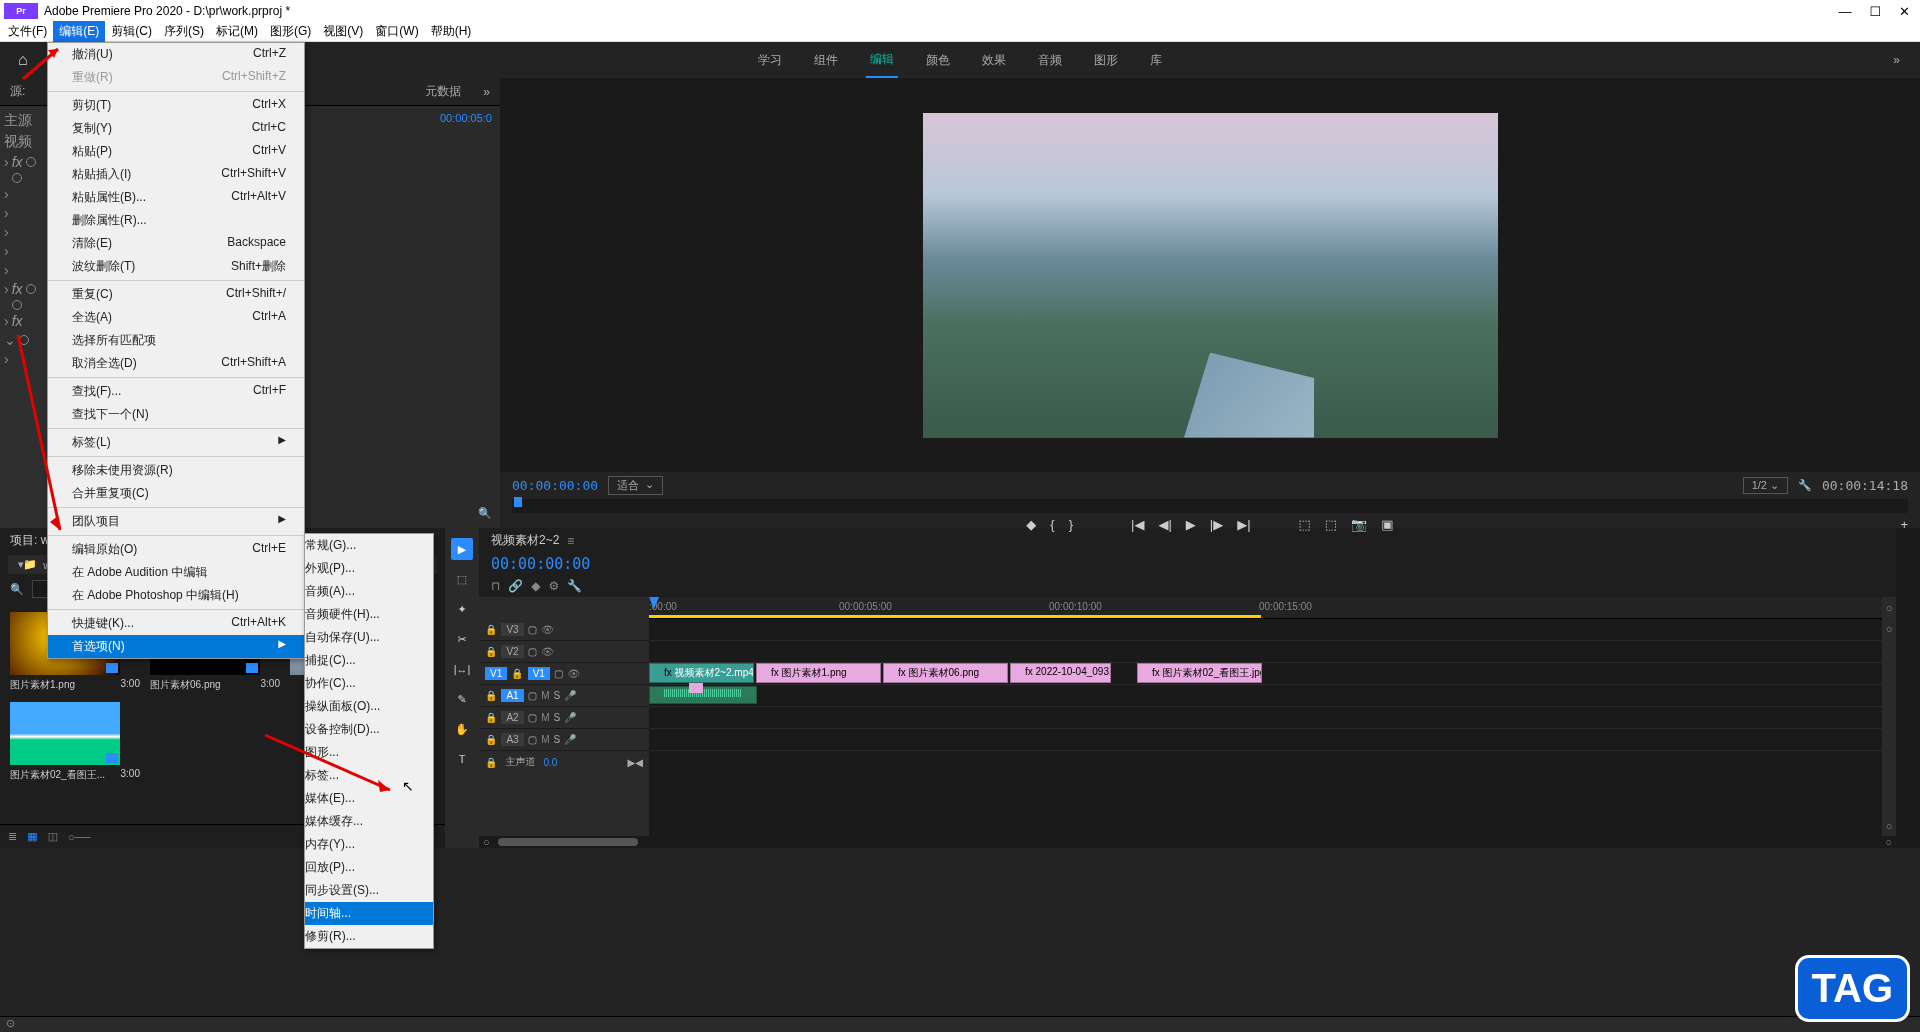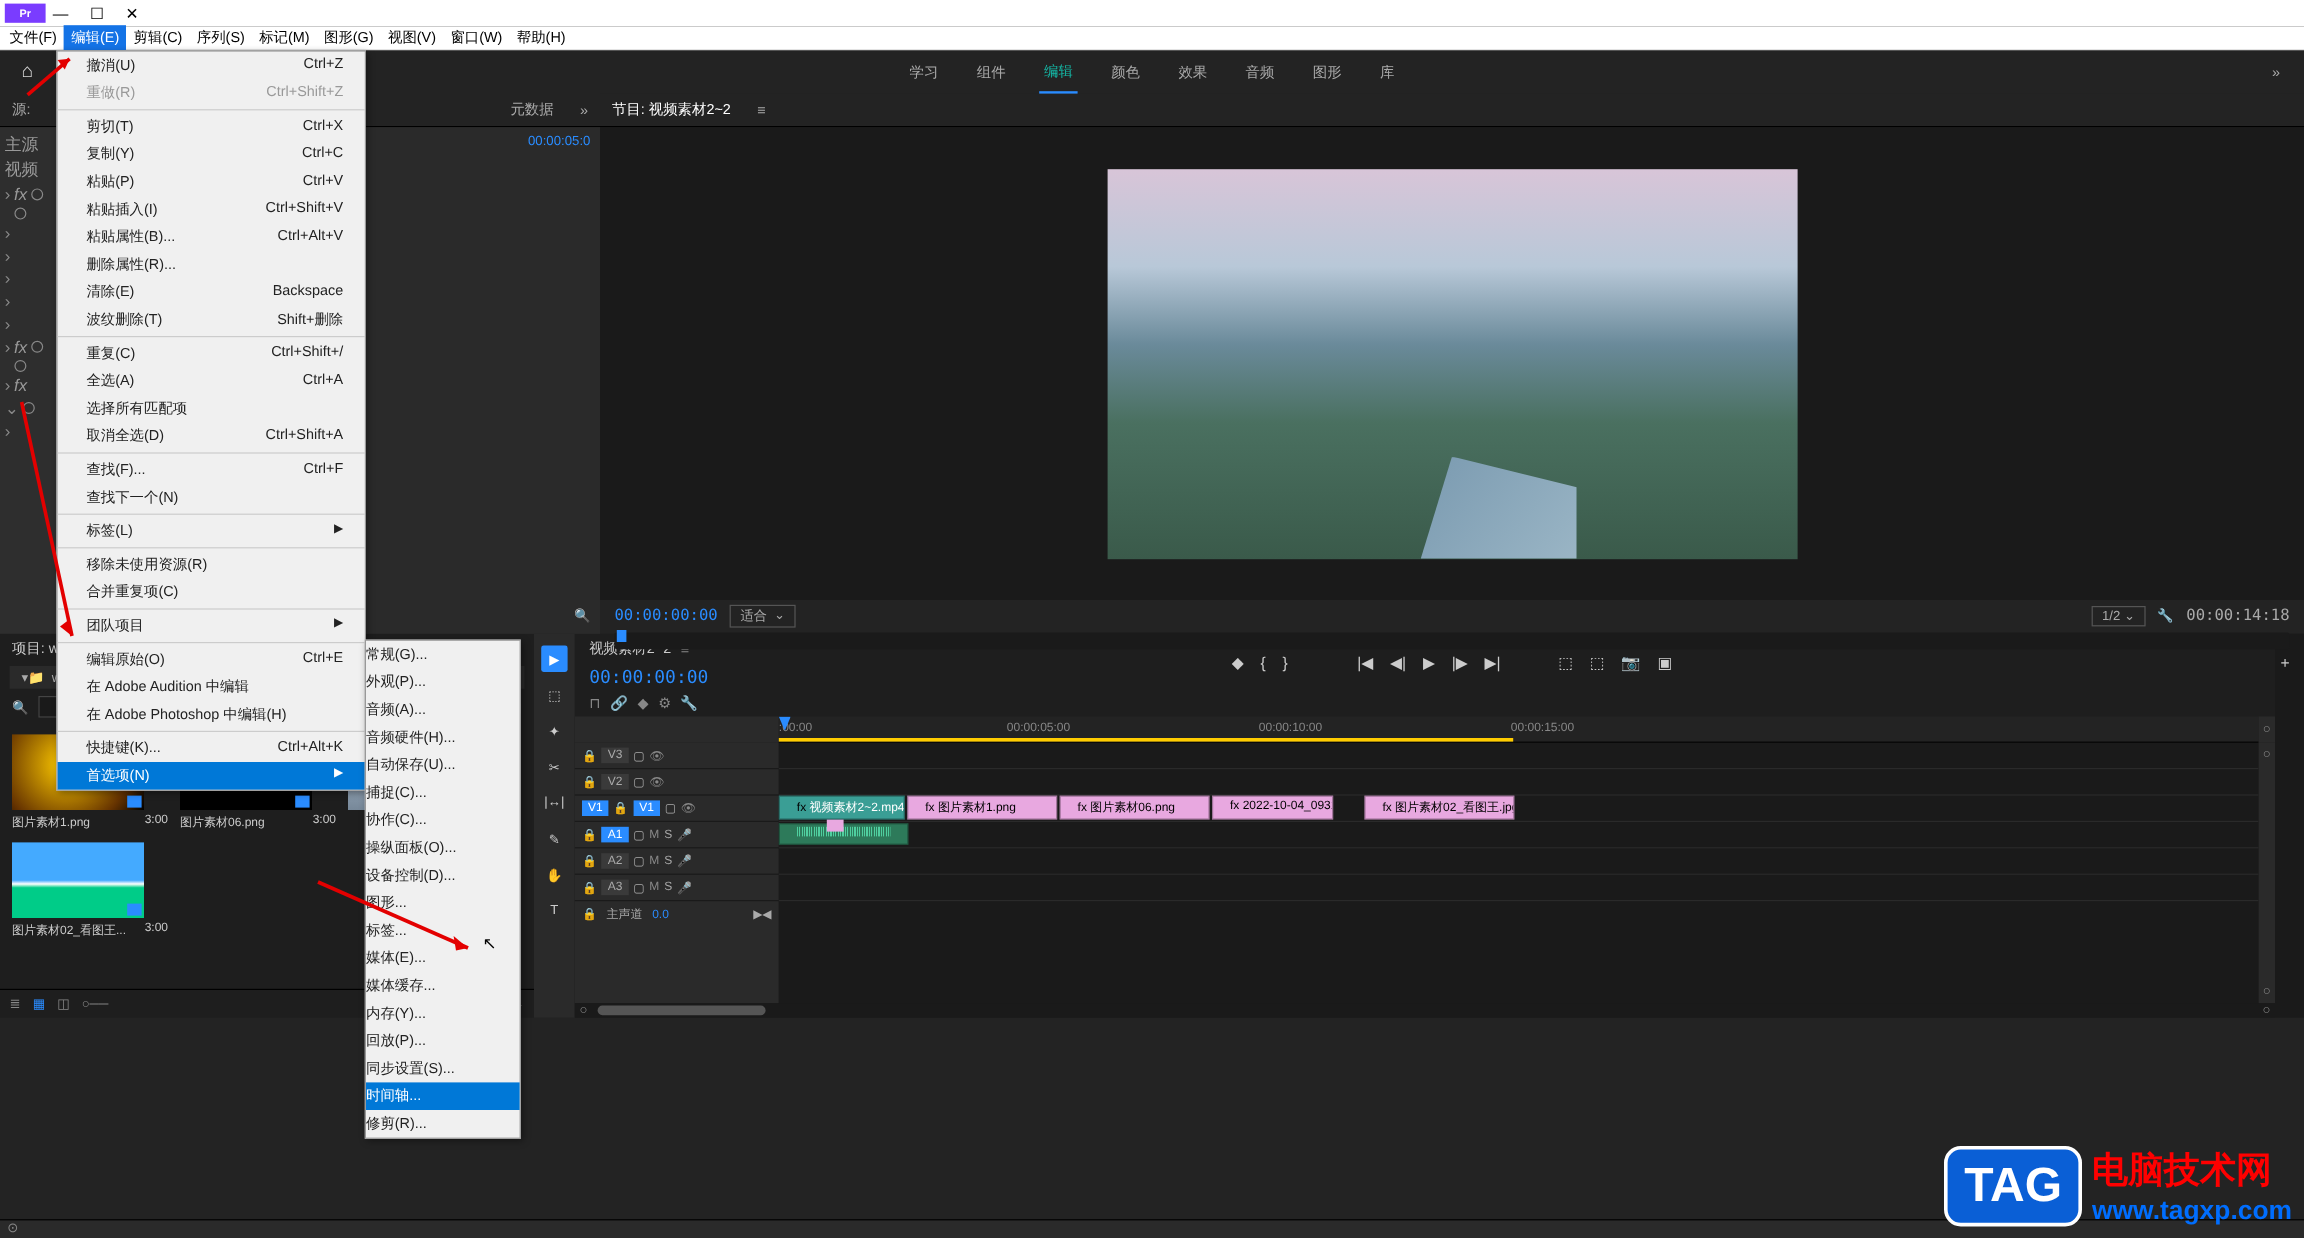--- a/index.html
+++ b/index.html
@@ -151,20 +151,21 @@
 
 
 .h-scroll { height: 12px; background: #1a1a1a; display: flex; align-items: center; }
 .h-scroll .thumb { height: 8px; background: #555; border-radius: 4px; margin-left: 4px; }
 </style>
 </head>
 <body>
 
 <div class="title-bar">
   <div class="pr-icon">Pr</div>
+  <div class="title-text">Adobe Premiere Pro 2020 - D:\pr\work.prproj *</div>
   <div class="win-controls">
     <span>—</span>
     <span>☐</span>
     <span>✕</span>
   </div>
 </div>
 
 <div class="menu-bar">
   <span class="menu-item">文件(F)</span>
   <span class="menu-item active">编辑(E)</span>
@@ -272,24 +273,20 @@
           <span>◇</span>
           <span>▶</span>
         </div>
         <div style="position:absolute; bottom:6px; left:4px; color:#2a8cff; font-family:monospace; font-size:12px;">00:00:00</div>
         <div style="position:absolute; bottom:8px; right:8px; color:#888;">🔍</div>
       </div>
     </div>
   </div>
 
   <div class="right-col">
-    <div class="panel-header">
-      <span class="panel-tab active">节目: 视频素材2~2</span>
-      <span class="panel-menu">≡</span>
-    </div>
     <div class="program-panel">
       <div class="program-viewer">
         <div class="fake-img"></div>
       </div>
       <div class="program-controls">
         <div class="pc-row1">
           <span class="pc-timecode">00:00:00:00</span>
           <span class="pc-fit">
               <span>适合</span>
               <span>⌄</span>
@@ -637,21 +634,17 @@
 </svg>
 <svg class="arrow" style="left:260px; top:730px; width:140px; height:70px;">
   <line class="arrow-line" x1="5" y1="5" x2="130" y2="60"></line>
   <polygon class="arrow-head" points="130,60 118,50 120,62"></polygon>
 </svg>
 
 <div class="fake-cursor">↖</div>
 
 <div class="watermark">
   <div class="wm-tag">TAG</div>
-  <div class="wm-text">
-    <div class="line1">电脑技术网</div>
-    <div class="line2">www.tagxp.com</div>
-  </div>
 </div>
 
 <div style="position:absolute; bottom:0; left:0; right:0; height:16px; background:#2a2a2a; border-top:1px solid #000;">
   <span style="color:#888; margin-left:6px;">⊙</span>
 </div>
 
 </body></html>

